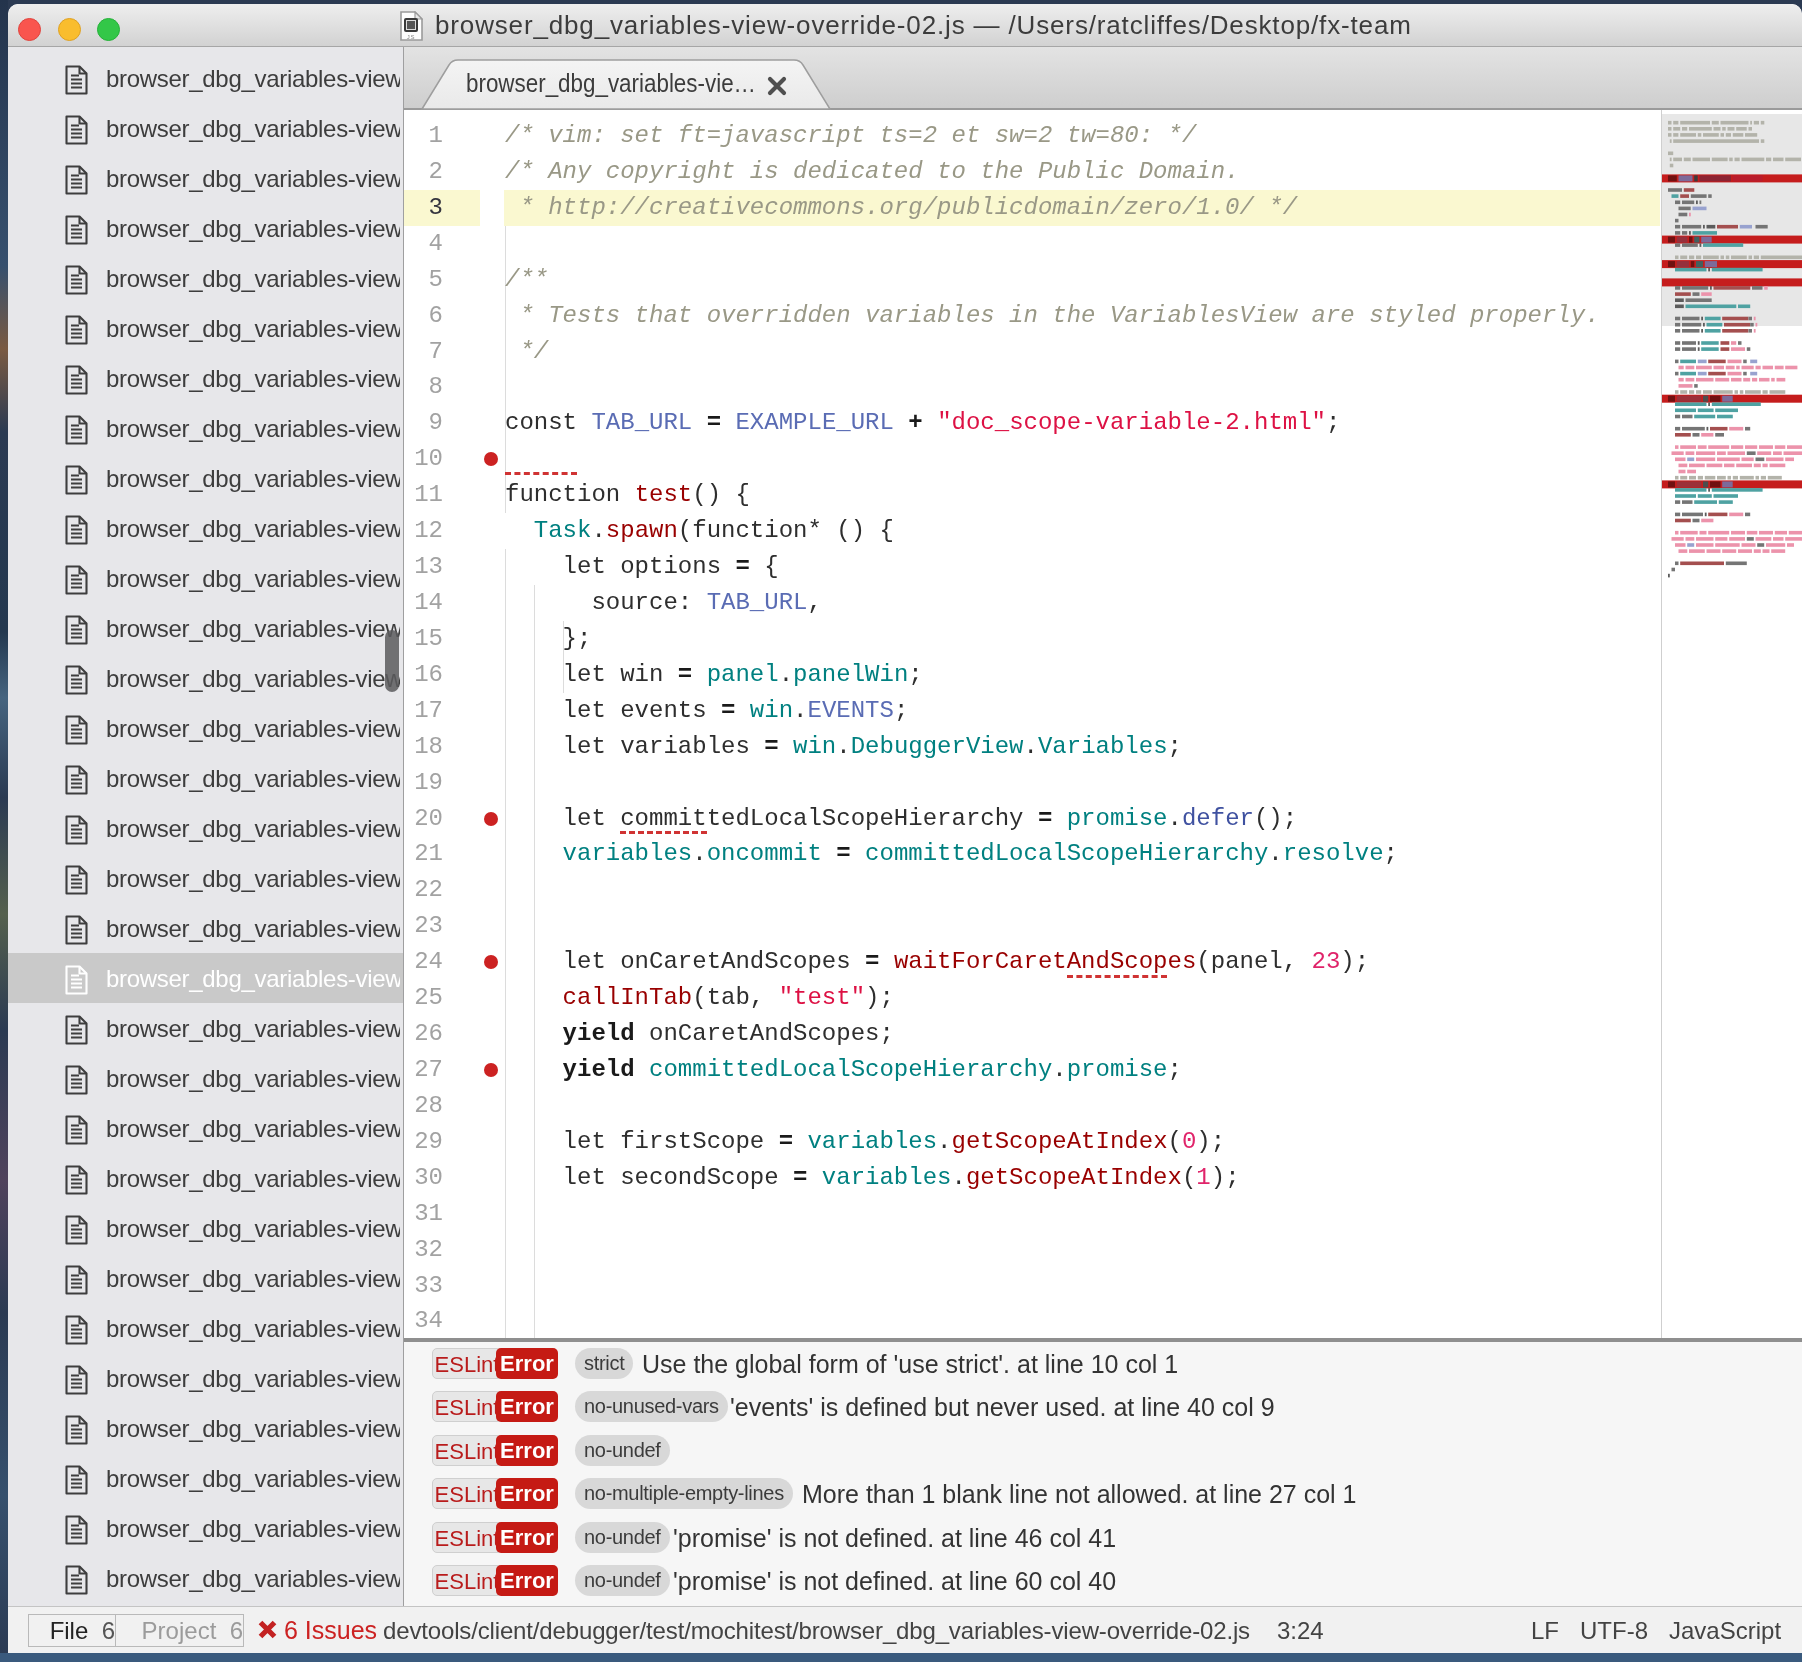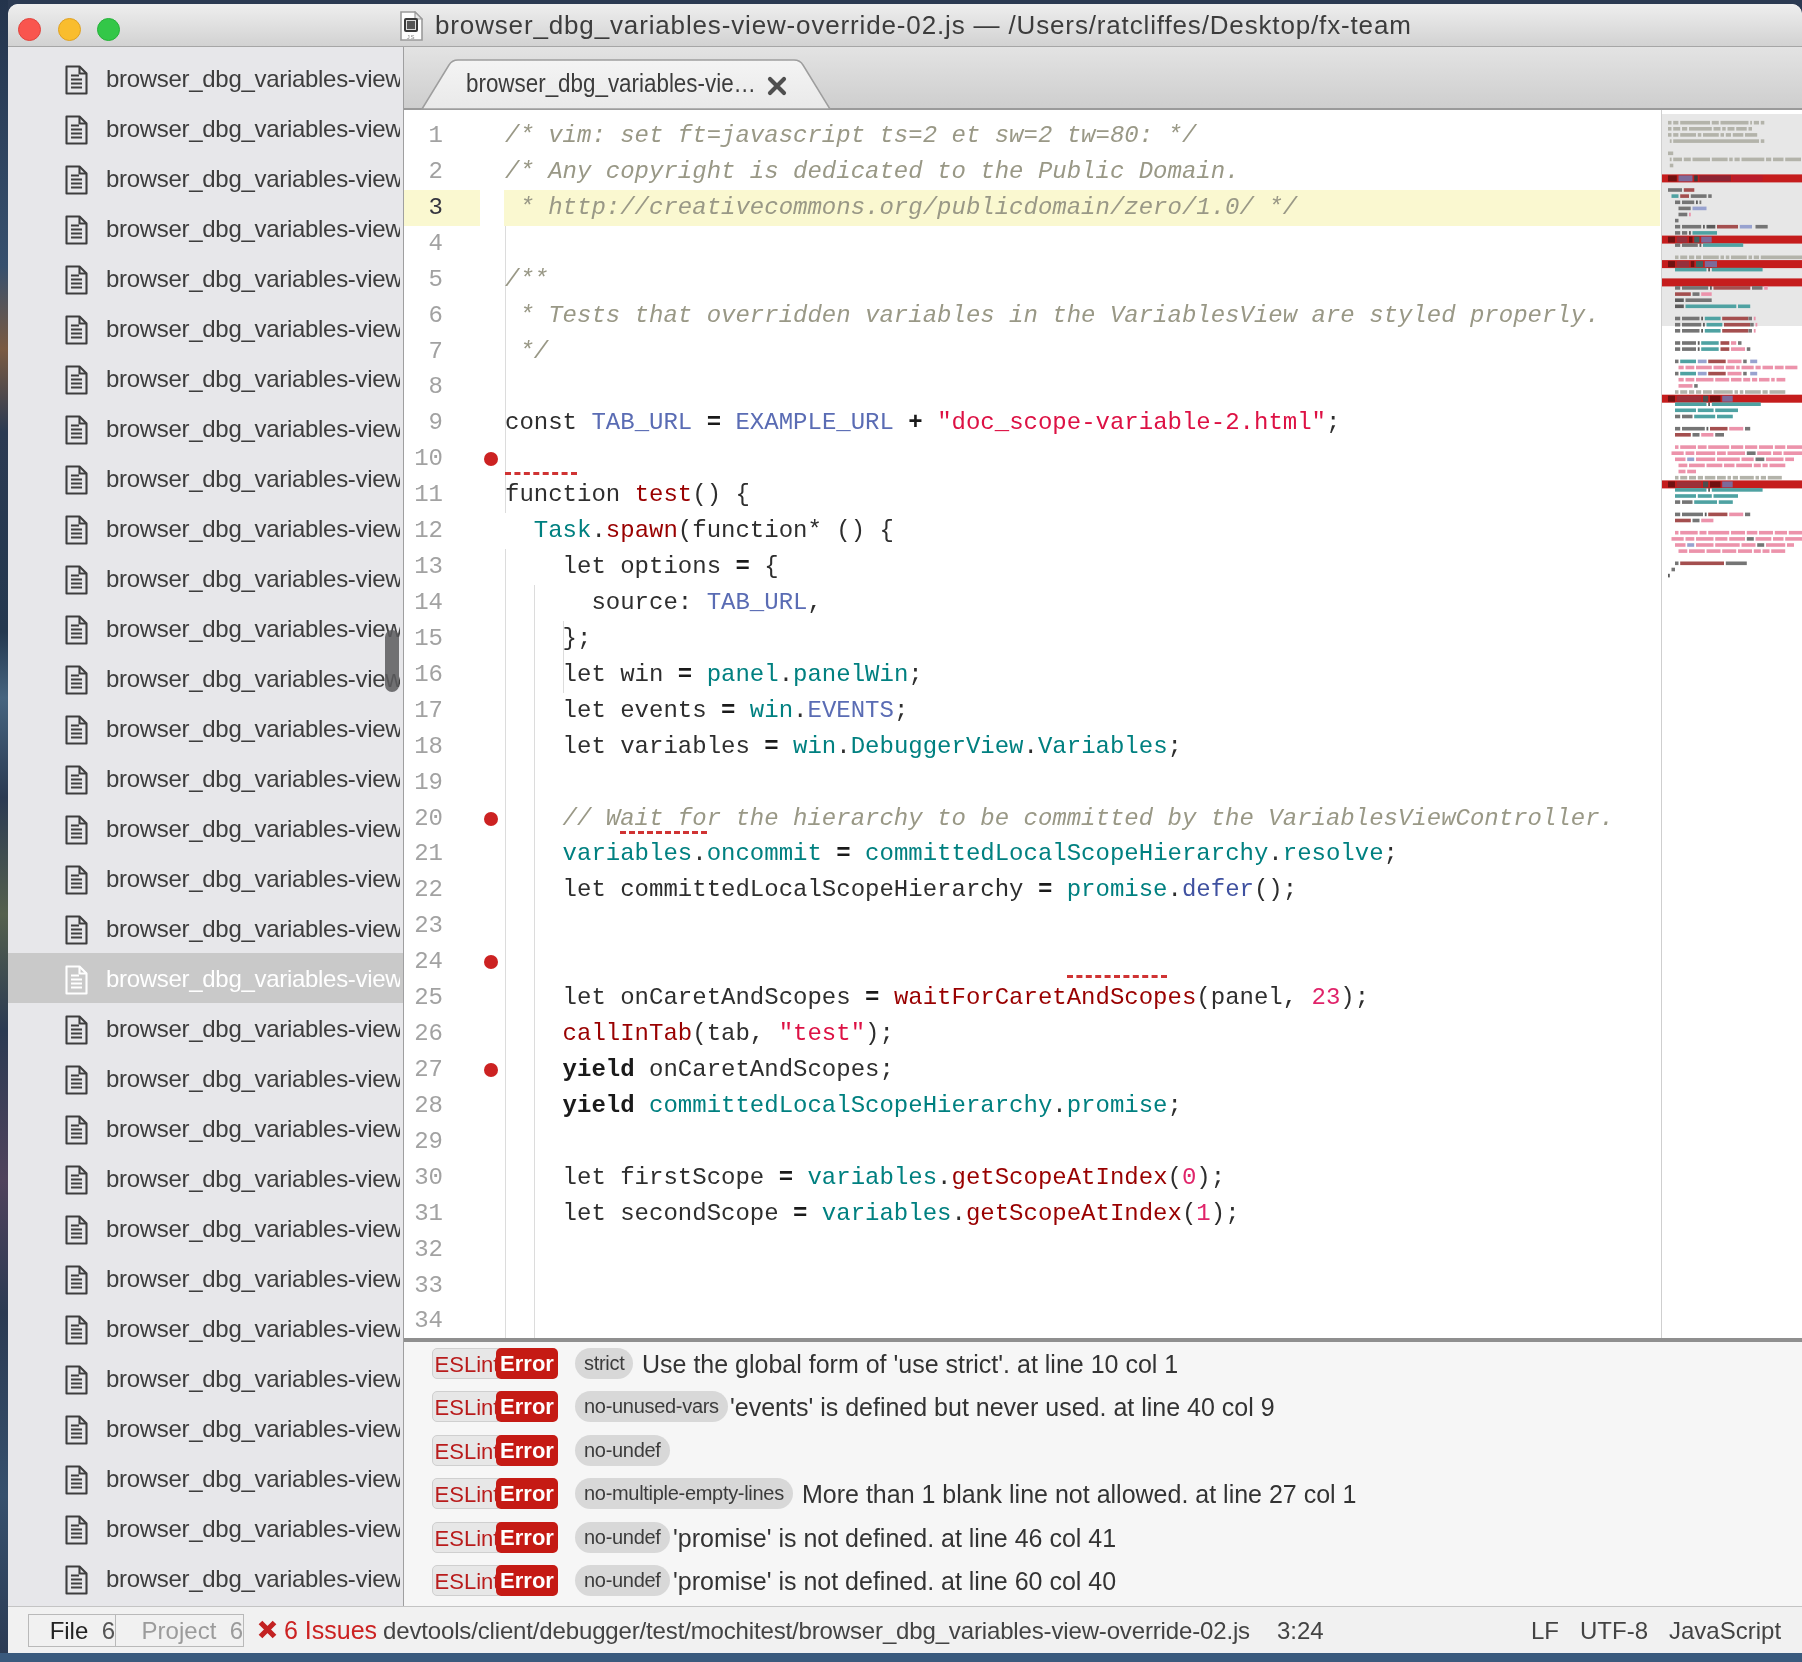--- a/index.html
+++ b/index.html
@@ -391,23 +391,22 @@
 <div class="cl">&nbsp;</div>
 <div class="cl">function <i class="f">test</i>() {</div>
 <div class="cl">  <i class="t">Task</i>.<i class="f">spawn</i>(function* () {</div>
 <div class="cl">    let options <i class="k">=</i> {</div>
 <div class="cl">      source: <i class="u">TAB_URL</i>,</div>
 <div class="cl">    };</div>
 <div class="cl">    let win <i class="k">=</i> <i class="t">panel</i>.<i class="t">panelWin</i>;</div>
 <div class="cl">    let events <i class="k">=</i> <i class="t">win</i>.<i class="u">EVENTS</i>;</div>
 <div class="cl">    let variables <i class="k">=</i> <i class="t">win</i>.<i class="t">DebuggerView</i>.<i class="t">Variables</i>;</div>
 <div class="cl">&nbsp;</div>
-<div class="cl"><i class="c">    // Wait for the hierarchy to be committed by the VariablesViewController.</i></div>
+<div class="cl">    let committedLocalScopeHierarchy <i class="k">=</i> <i class="t">promise</i>.<i class="d">defer</i>();</div>
 <div class="cl">    <i class="t">variables</i>.<i class="t">oncommit</i> <i class="k">=</i> <i class="t">committedLocalScopeHierarchy</i>.<i class="t">resolve</i>;</div>
-<div class="cl">    let committedLocalScopeHierarchy <i class="k">=</i> <i class="t">promise</i>.<i class="d">defer</i>();</div>
 <div class="cl">&nbsp;</div>
 <div class="cl">&nbsp;</div>
 <div class="cl">    let onCaretAndScopes <i class="k">=</i> <i class="f">waitForCaretAndScopes</i>(panel, <i class="n">23</i>);</div>
 <div class="cl">    <i class="f">callInTab</i>(tab, <i class="s">"test"</i>);</div>
 <div class="cl">    <i class="k">yield</i> onCaretAndScopes;</div>
 <div class="cl">    <i class="k">yield</i> <i class="t">committedLocalScopeHierarchy</i>.<i class="t">promise</i>;</div>
 <div class="cl">&nbsp;</div>
 <div class="cl">    let firstScope <i class="k">=</i> <i class="t">variables</i>.<i class="f">getScopeAtIndex</i>(<i class="n">0</i>);</div>
 <div class="cl">    let secondScope <i class="k">=</i> <i class="t">variables</i>.<i class="f">getScopeAtIndex</i>(<i class="n">1</i>);</div>
     </div>

